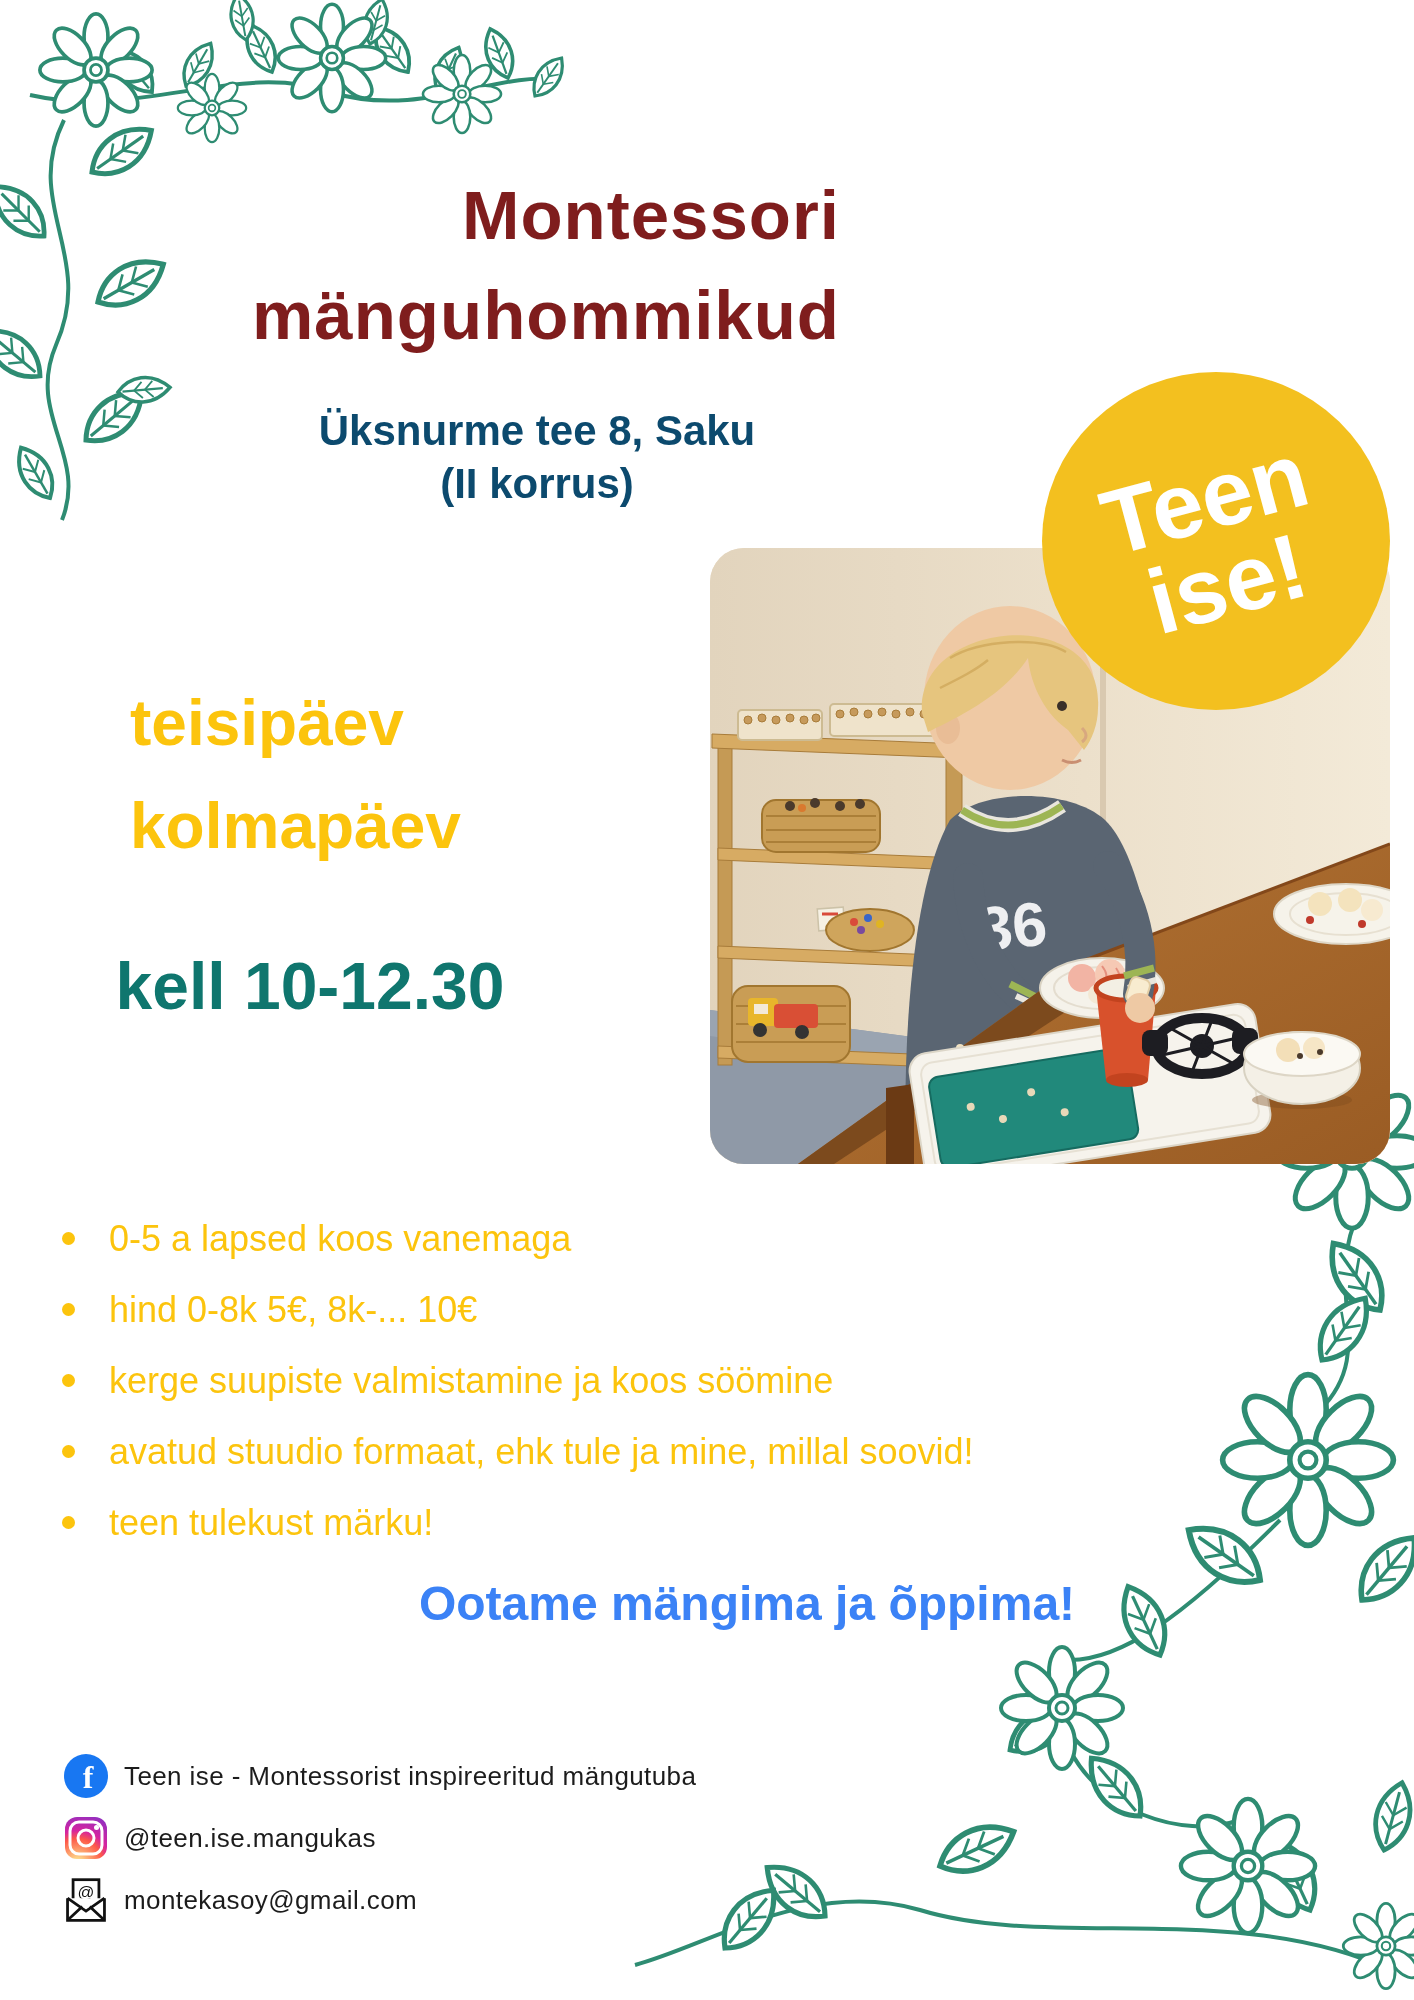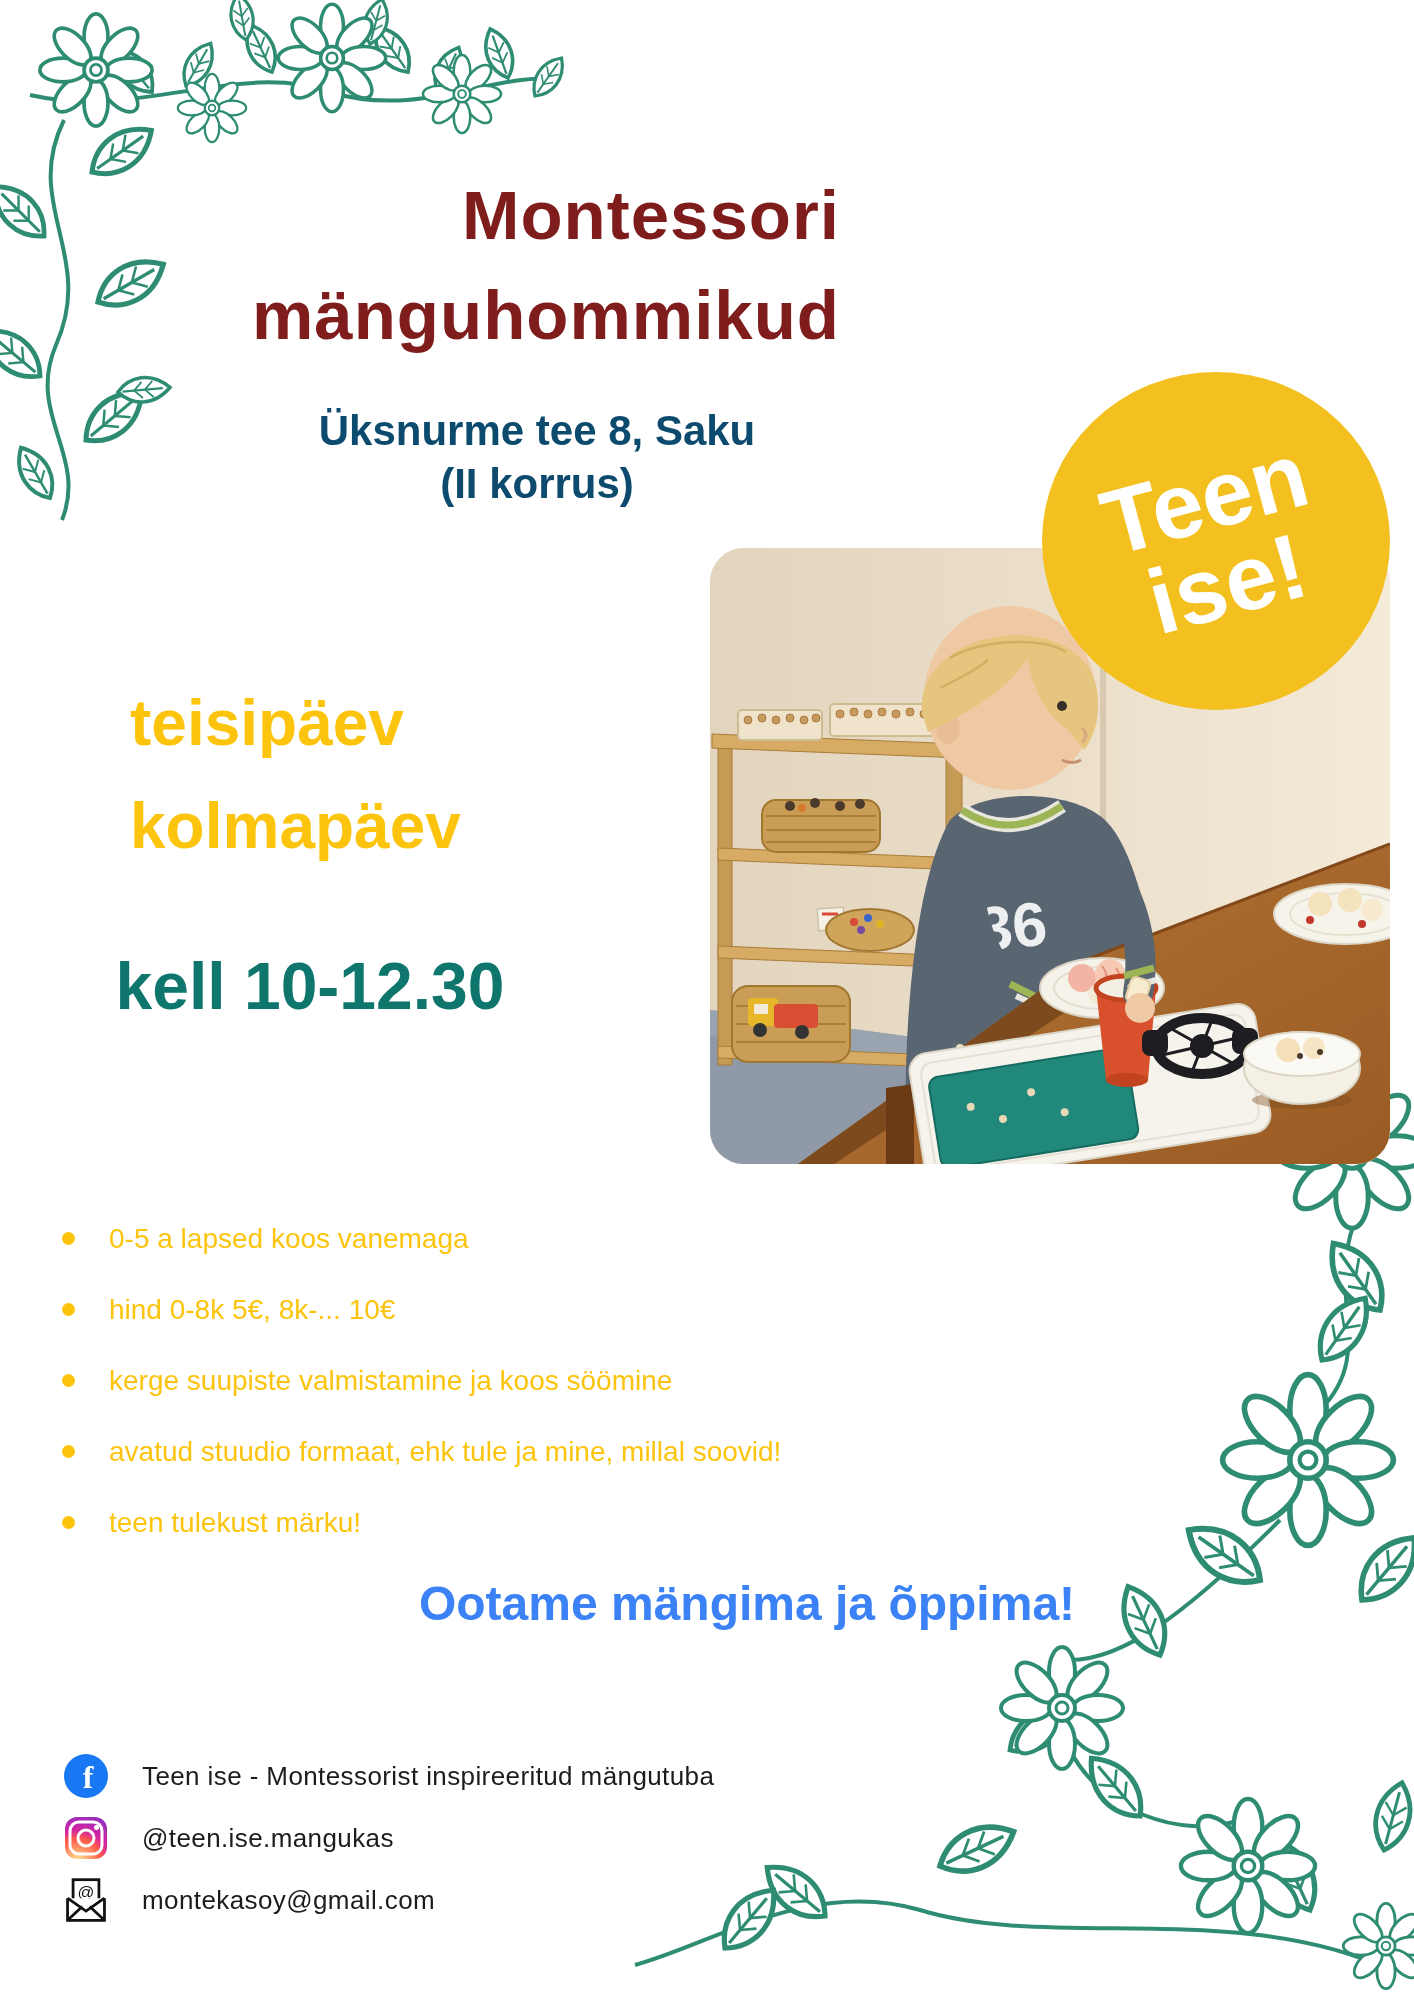--- a/index.html
+++ b/index.html
@@ -23,31 +23,31 @@
   .badge { position:absolute; left:1042px; top:372px; width:348px; height:338px;
            background:#F3C01F; border-radius:50%; display:flex; align-items:center;
            justify-content:center; z-index:3; }
   .badge-inner { transform:rotate(-15deg); text-align:center; color:#ffffff;
            font-size:92px; line-height:88px; font-weight:700; }
 
   .photo { position:absolute; left:710px; top:548px; width:680px; height:616px;
            border-radius:34px; overflow:hidden; z-index:1; background:#ece0cb; }
 
   .bullets { position:absolute; left:62px; top:1203px; list-style:none; z-index:2; }
-  .bullets li { display:flex; align-items:center; height:71px; font-size:28px; color:#FCC40D; }
+  .bullets li { display:flex; align-items:center; height:71px; font-size:36px; color:#FCC40D; }
   .dot { width:13px; height:13px; border-radius:50%; background:#FCC40D; margin-right:34px; flex:none; }
 
   .cta { position:absolute; top:1576px; left:80px; width:1334px; text-align:center;
          font-size:48px; font-weight:700; color:#3b82f6; z-index:2; }
 
   .contacts { position:absolute; left:62px; top:1752px; display:flex; flex-direction:column;
          gap:14px; z-index:2; }
   .contact-row { display:flex; align-items:center; height:48px; }
   .contact-icon { width:48px; display:flex; justify-content:center; align-items:center; flex:none; }
-  .contact-label { margin-left:32px; font-size:26px; color:#1c1c1c; letter-spacing:0.4px; }
+  .contact-label { margin-left:14px; font-size:26px; color:#1c1c1c; letter-spacing:0.4px; }
 </style>
 </head>
 <body>
 
 <div class="poster">
 
   <svg class="decor tl" width="570" height="540" viewBox="0 0 570 540">
     <defs>
       <g id="f1">
         <g fill="#fff" stroke="#2E8C72" stroke-width="4">

